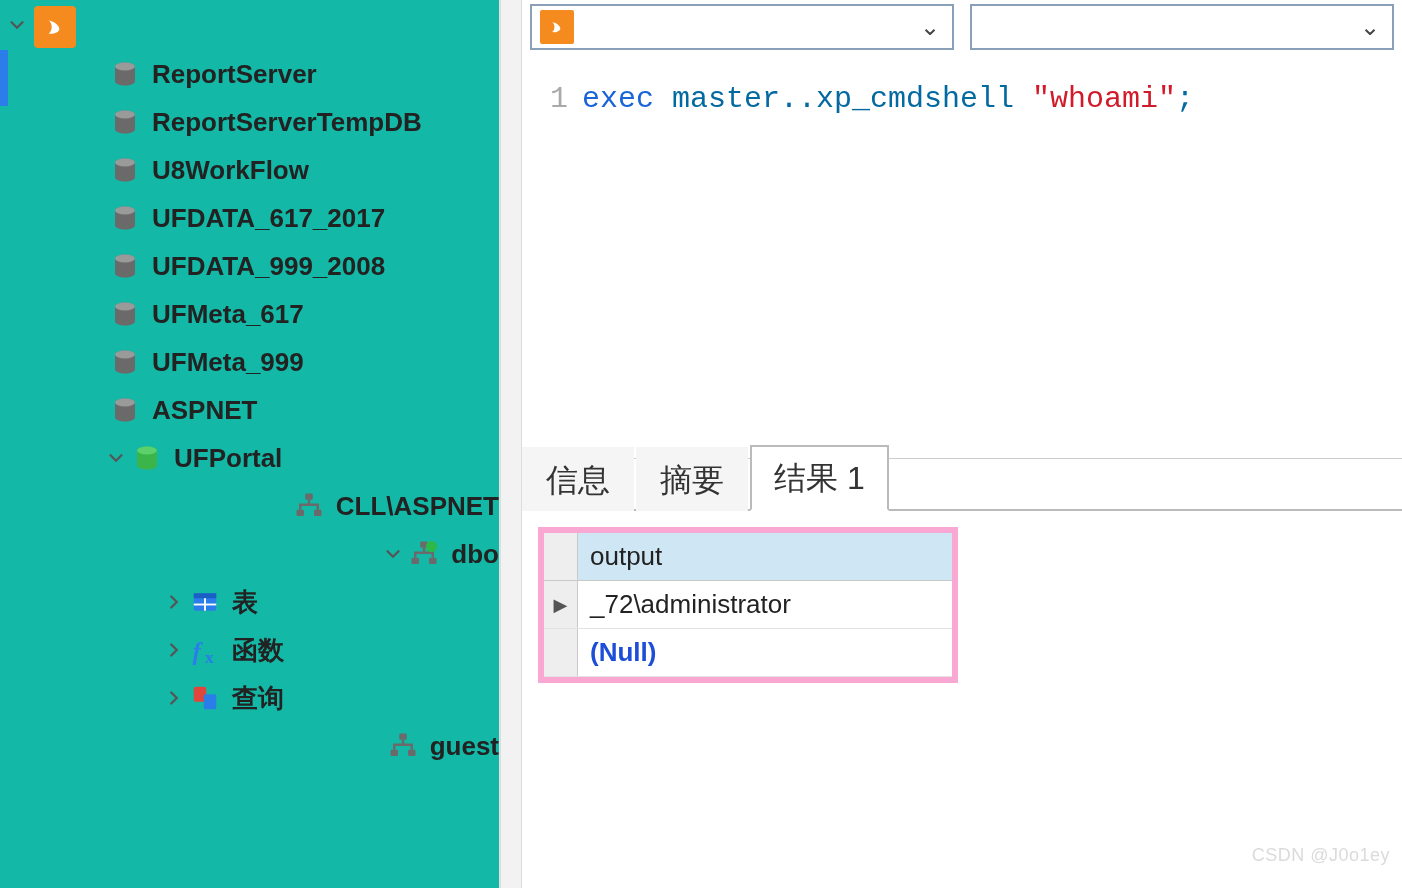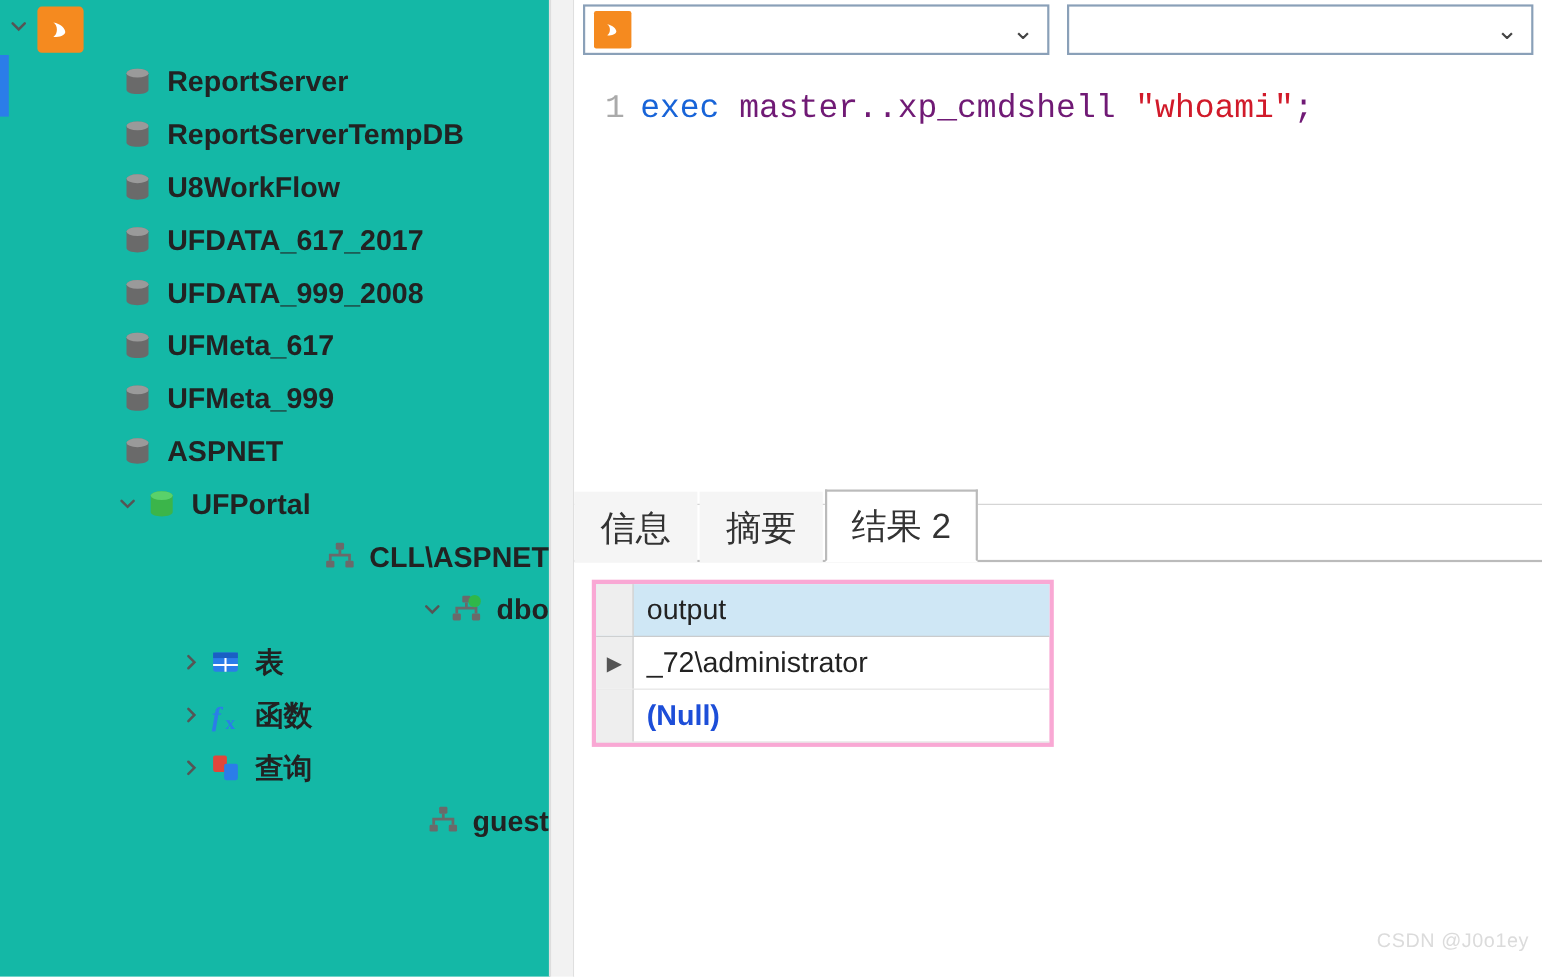--- a/index.html
+++ b/index.html
@@ -140,21 +140,21 @@
     color: #aaa;
     padding-right: 14px;
     user-select: none;
   }
   .code {
     flex: 1;
     white-space: pre;
   }
   .kw { color: #1864d8; }
   .str { color: #d11a2a; }
-  .plain { color: #701a75; }
+  .plain { color: #0369a1; }
 
   .results-wrap {
     flex: 1;
     border-top: 1px solid #ccc;
     background: #fff;
     display: flex;
     flex-direction: column;
   }
   .tabbar {
     display: flex;
@@ -176,21 +176,21 @@
     background: #f5f5f5;
   }
   .tab.active {
     background: #fff;
     border-color: #bbb;
     border-bottom: 2px solid #fff;
   }
 
   .grid {
     margin: 16px;
-    border: 4px solid #f9a8d4;
+    border: 6px solid #f9a8d4;
     width: 420px;
     font-size: 26px;
   }
   .grid-header {
     display: flex;
     background: #cfe7f5;
     border-bottom: 1px solid #c9c9c9;
   }
   .grid-header .rowhdr, .grid-row .rowhdr {
     width: 34px;
@@ -478,21 +478,21 @@
     <div class="gutter">
       <div>1</div>
     </div>
     <div class="code"><span class="kw">exec</span><span class="plain"> master..xp_cmdshell </span><span class="str">"whoami"</span><span class="plain">;</span></div>
   </div>
 
   <div class="results-wrap">
     <div class="tabbar">
       <div class="tab">信息</div>
       <div class="tab">摘要</div>
-      <div class="tab active">结果 2</div>
+      <div class="tab active">结果 1</div>
     </div>
     <div class="grid">
       <div class="grid-header">
         <div class="rowhdr"></div>
         <div class="colhdr">output</div>
       </div>
       <div id="grid-rows">
           <div class="grid-row">
             <div class="rowhdr">
               <span class="tri">▶</span>

